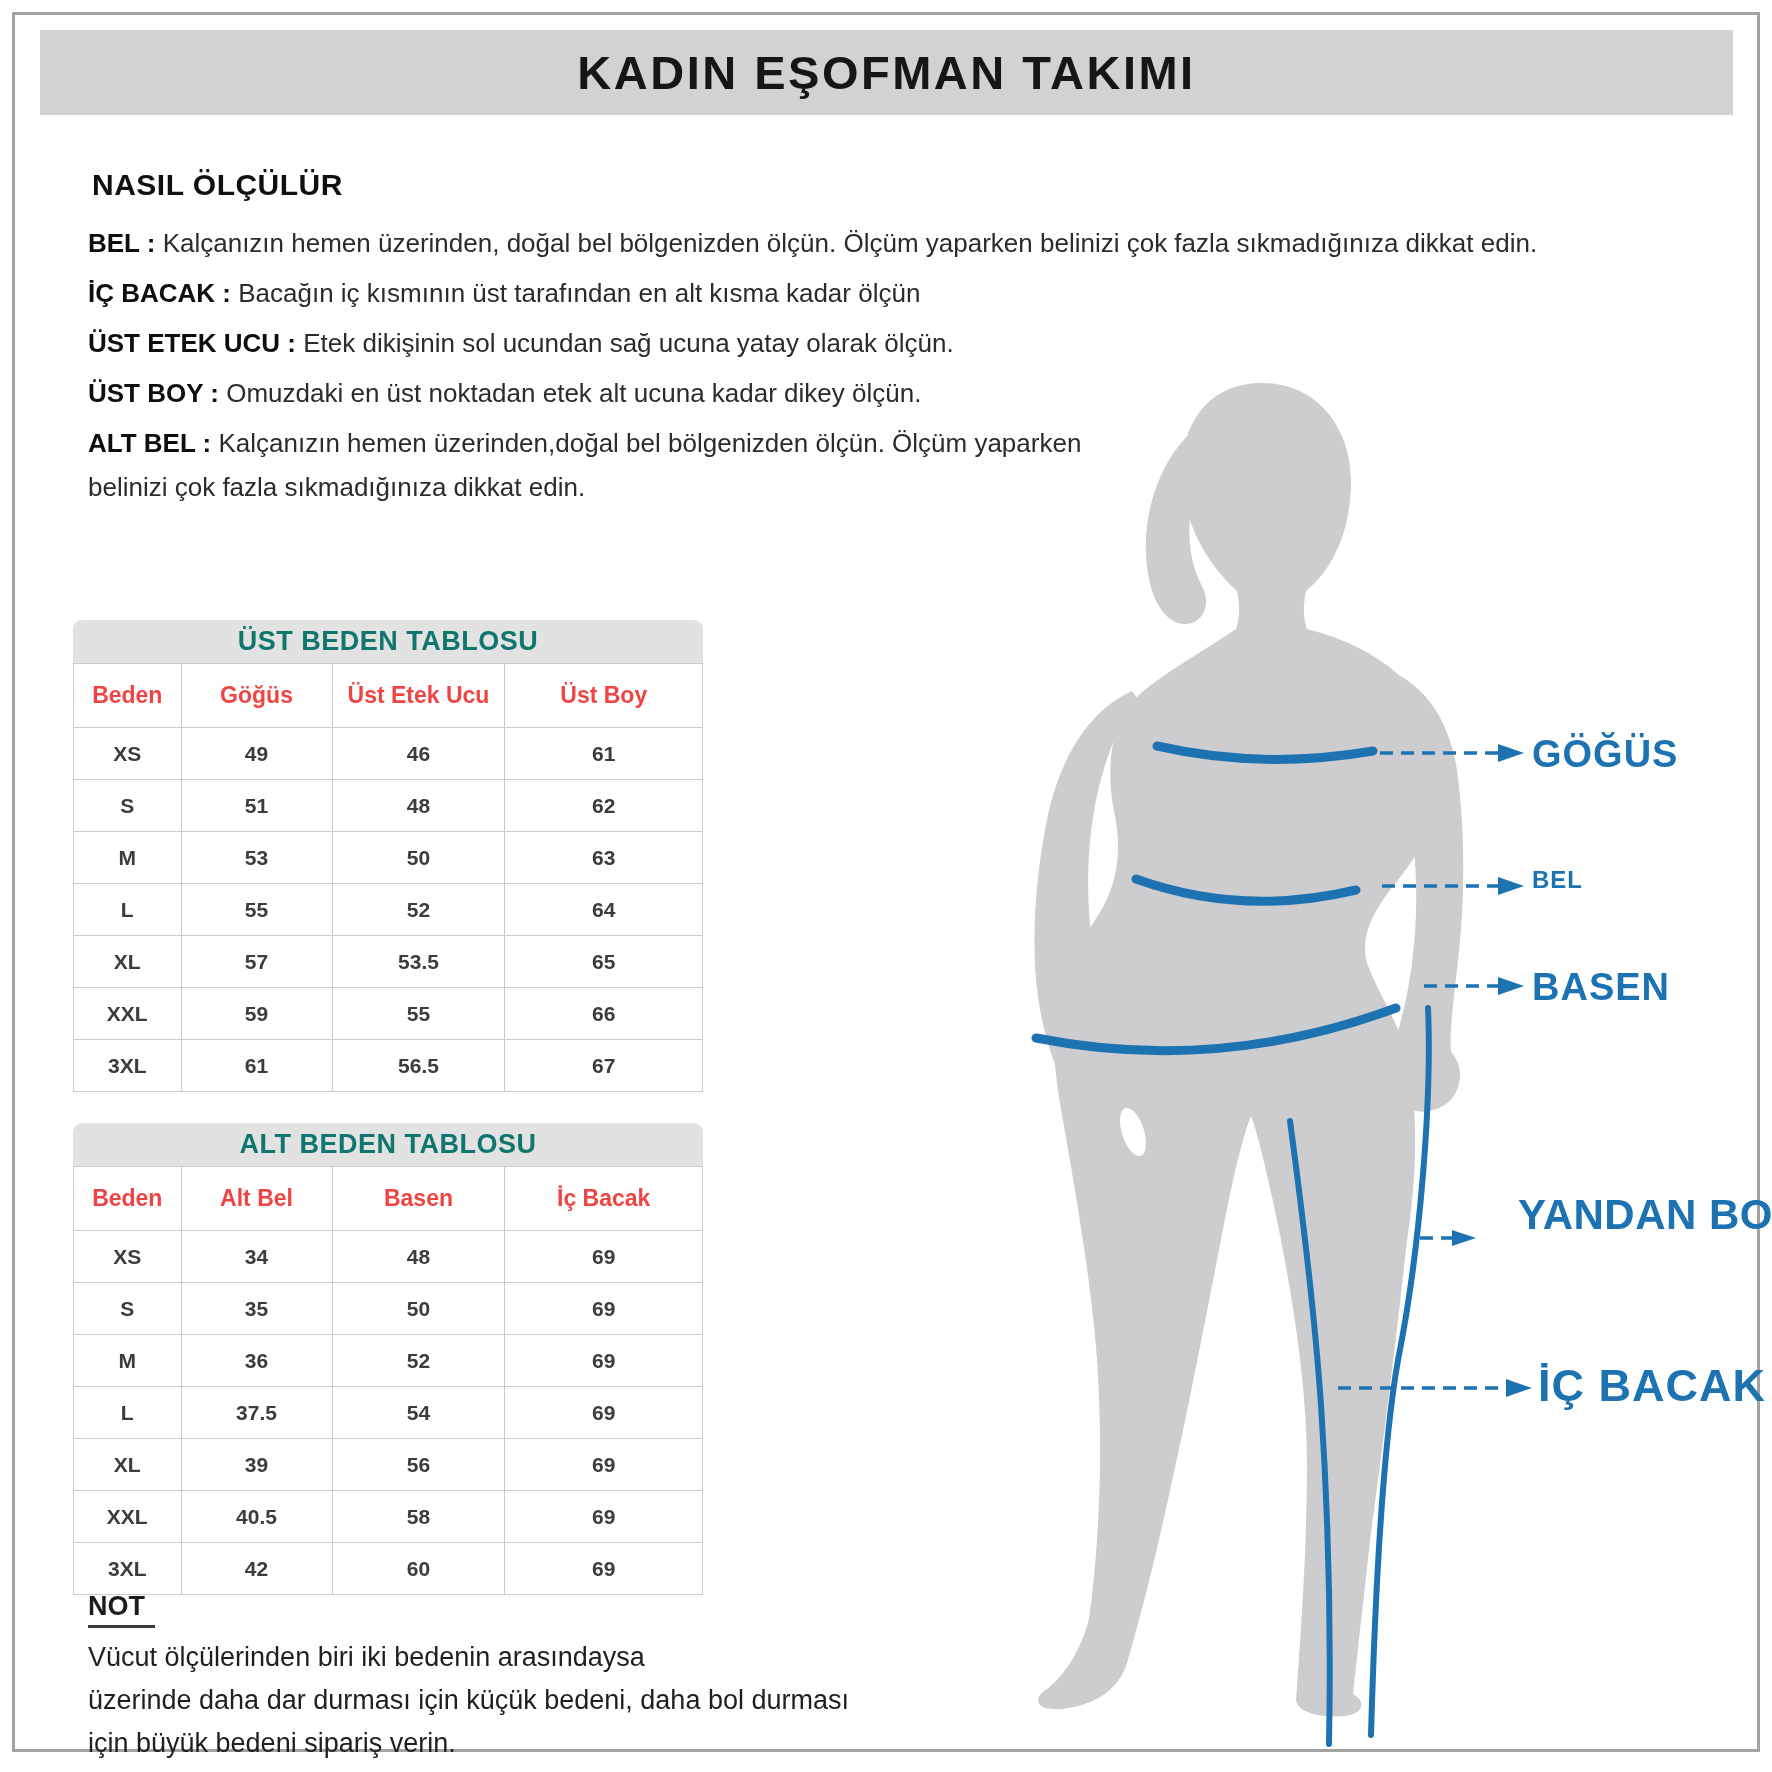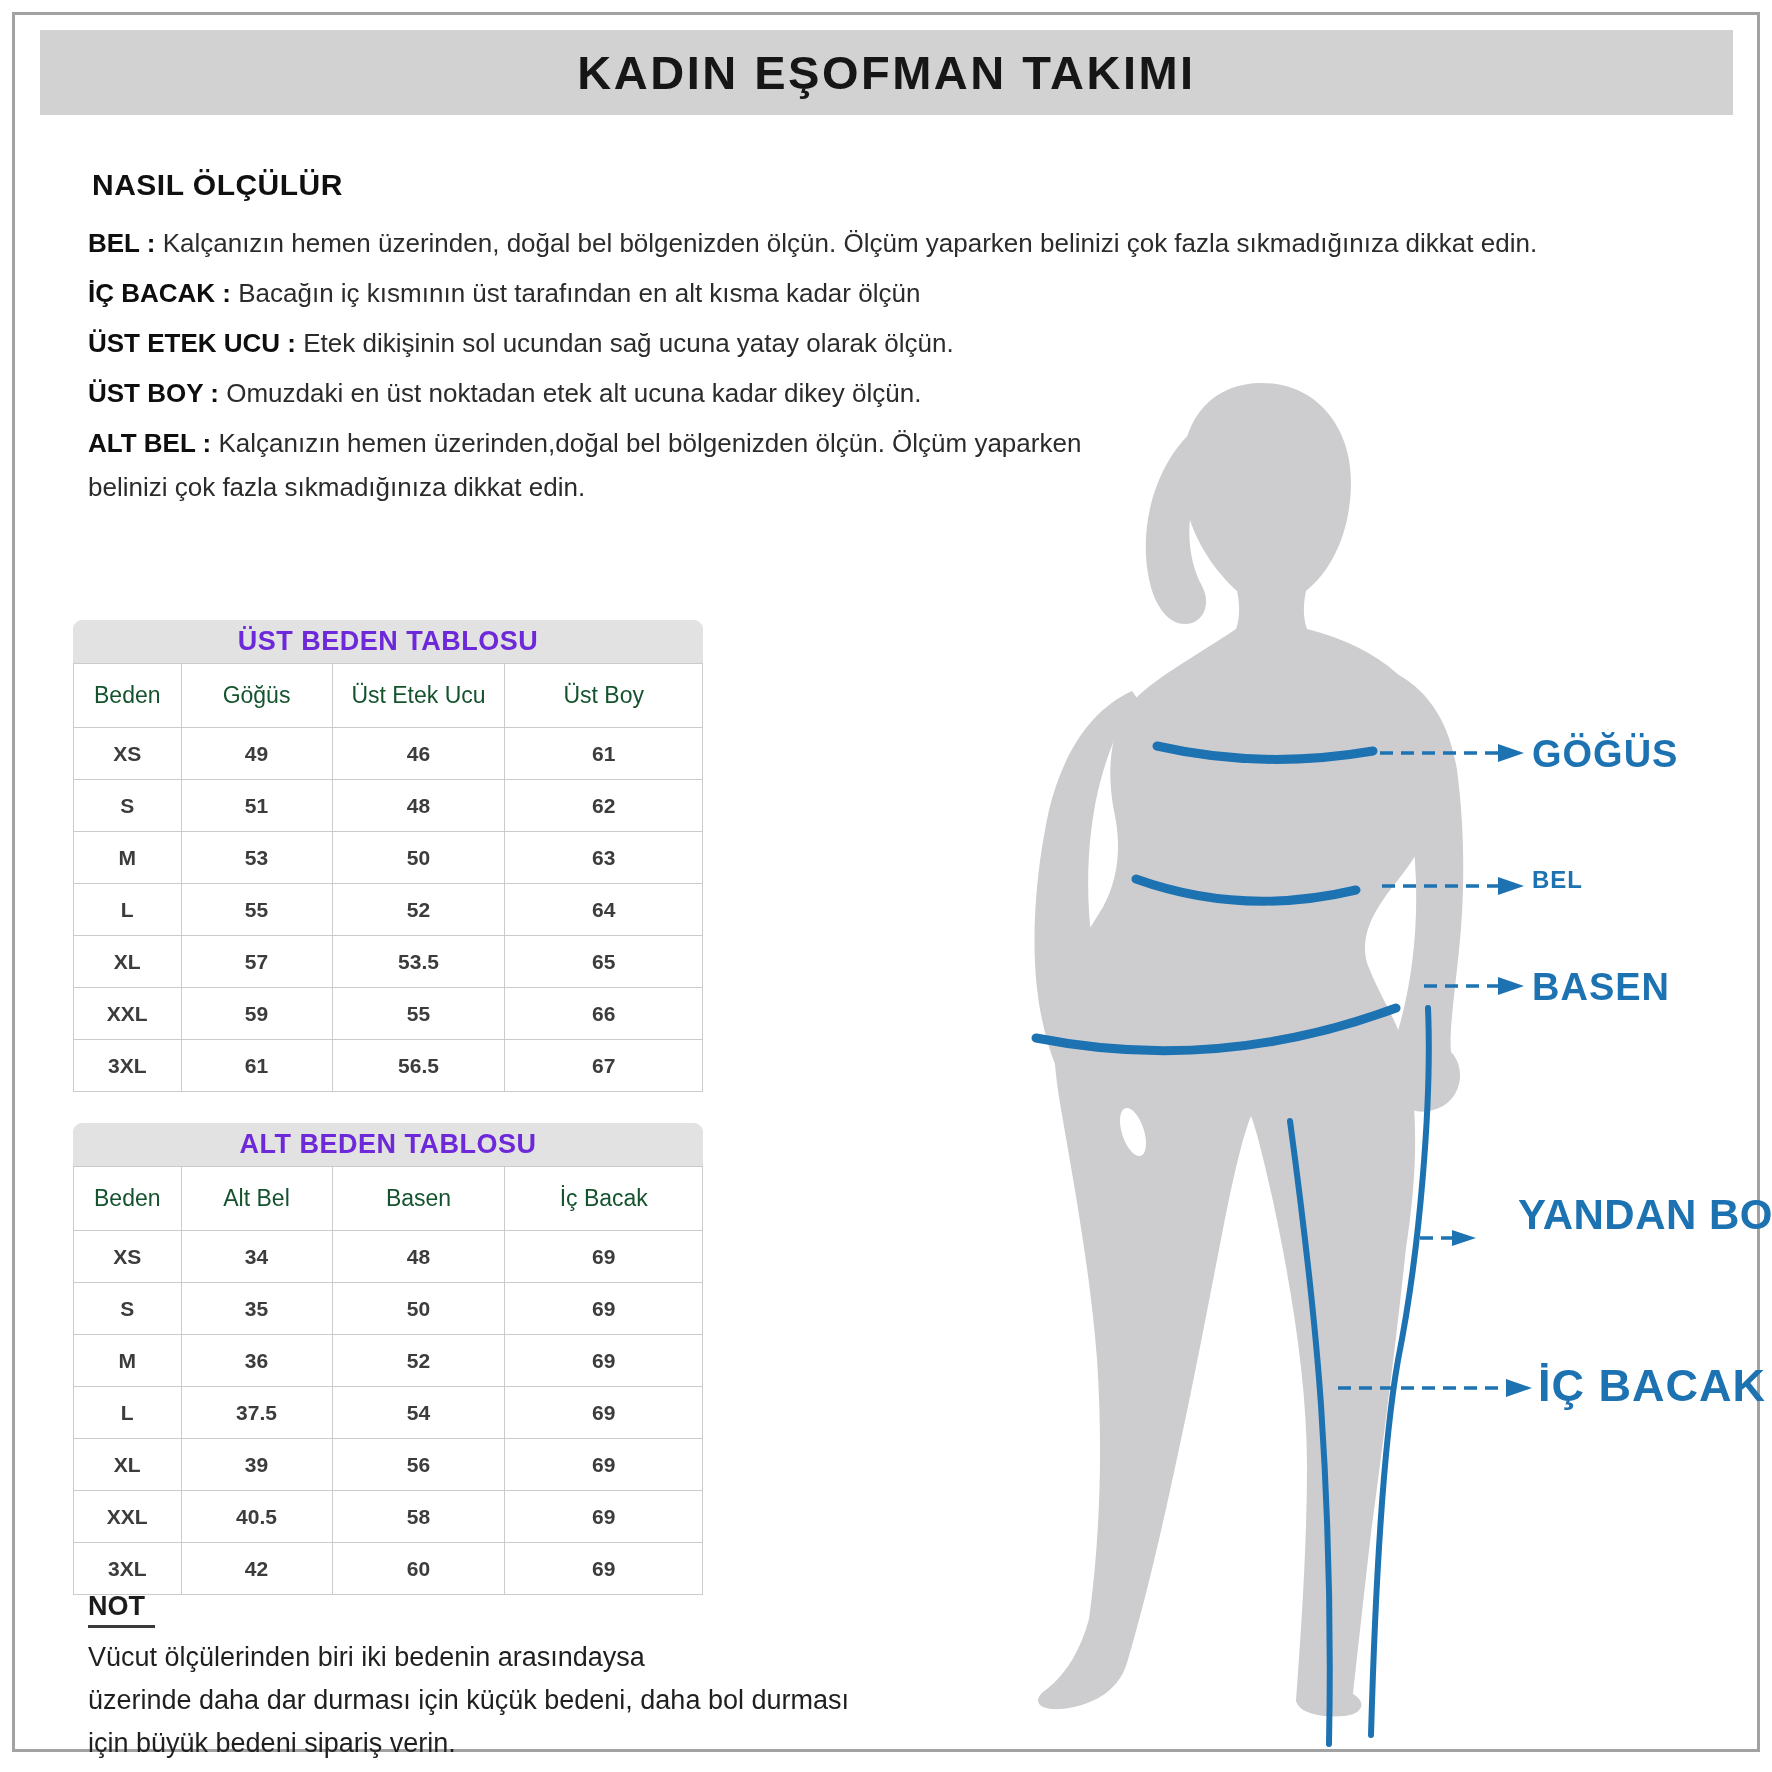--- a/index.html
+++ b/index.html
@@ -28,27 +28,27 @@
   }
   .instructions p b{color:#0e0e0e;}
   .instructions p:last-child{white-space:normal;max-width:1080px;}
   
   .tablewrap{position:absolute;left:73px;width:630px;z-index:3;}
   .tablewrap.upper{top:620px;}
   .tablewrap.lower{top:1123px;}
   .tabletitle{
     height:43px;background:var(--tbl-gray);border-radius:9px 9px 0 0;
     display:flex;align-items:center;justify-content:center;
-    font-size:27px;font-weight:700;color:#6d28d9;letter-spacing:.5px;
+    font-size:27px;font-weight:700;color:#0f766e;letter-spacing:.5px;
   }
   table.sizes{width:100%;border-collapse:collapse;background:#fff;table-layout:fixed;}
   table.sizes th,table.sizes td{
     border:1px solid #cbcbcb;text-align:center;vertical-align:middle;padding:0;
   }
-  table.sizes th{height:63px;font-size:23px;font-weight:400;color:#14532d;}
+  table.sizes th{height:63px;font-size:23px;font-weight:700;color:#ef4444;}
   table.sizes td{height:51px;font-size:21px;font-weight:700;color:#3c3c3c;}
   
   .figlabel{
     position:absolute;color:var(--accent);font-weight:700;letter-spacing:1px;z-index:4;
     white-space:nowrap;
   }
   .l-gogus{left:1532px;top:733px;font-size:38px;}
   .l-bel{left:1532px;top:866px;font-size:24px;}
   .l-basen{left:1532px;top:966px;font-size:38px;}
   .l-yandanboy{left:1489px;top:1191px;font-size:42px;letter-spacing:.5px;margin-left:29px;}

